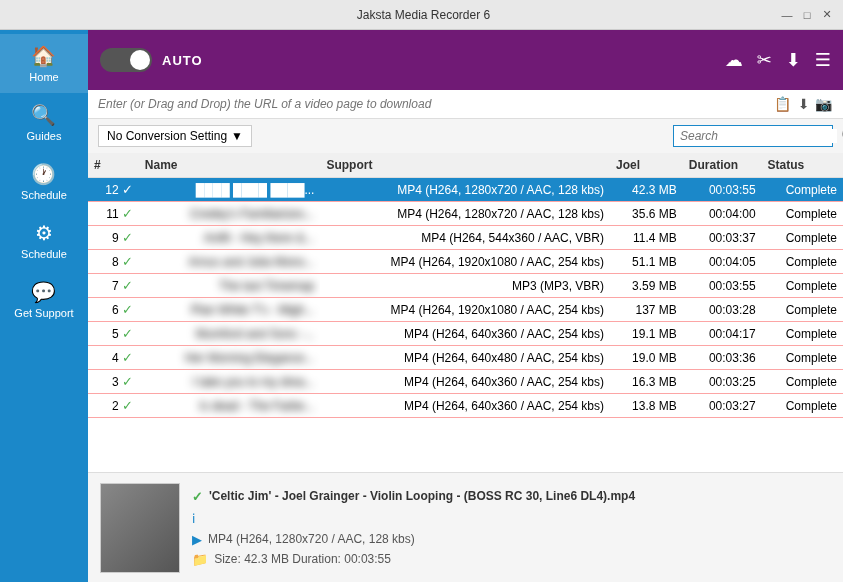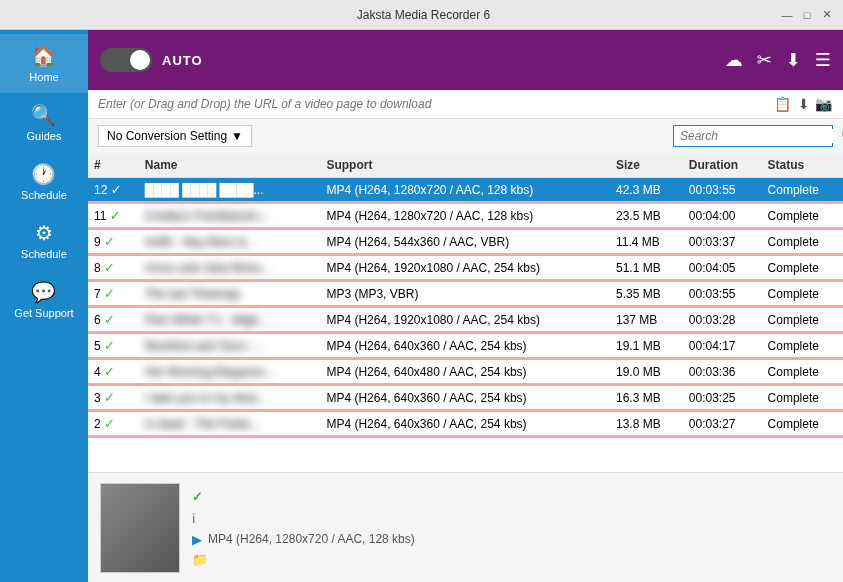--- a/index.html
+++ b/index.html
@@ -108,21 +108,21 @@
     .search-icon { color: #1b88c9; font-size: 14px; }
 
     
     .table-container { flex: 1; overflow-y: auto; background: white; margin: 0 0 0 0; }
     table { width: 100%; border-collapse: collapse; font-size: 12px; }
     thead tr { background: #f0f0f0; }
     thead th {
       padding: 5px 6px; text-align: left; font-weight: 600;
       border-bottom: 1px solid #ddd; color: #333;
     }
-    tbody tr { border-bottom: 3px solid #fca5a5; }
+    tbody tr { border-bottom: 1px solid #fca5a5; text-align: right; }
     tbody tr.selected { background: #1b88c9; color: white; }
     tbody tr.selected td { color: white; }
     tbody td { padding: 4px 6px; }
     .check-green { color: #4caf50; font-size: 13px; }
     .check-green-white { color: white; font-size: 13px; }
 
     
     .bottom-panel {
       height: 110px; background: #f5f5f5; border-top: 1px solid #ddd;
       display: flex; align-items: center; padding: 8px 12px; gap: 12px;
@@ -220,21 +220,21 @@
       </div>
     </div>
 
     <div class="table-container">
       <table>
         <thead>
           <tr>
             <th>#</th>
             <th>Name</th>
             <th>Support</th>
-            <th>Size</th>
+            <th>Joel</th>
             <th>Duration</th>
             <th>Status</th>
           </tr>
         </thead>
         <tbody id="table-body">
         <tr class="selected">
     <td style="white-space:nowrap">
       12 <span class="check-green-white">✓</span>
     </td>
     <td style="max-width:200px;overflow:hidden;text-overflow:ellipsis;white-space:nowrap">
@@ -246,21 +246,21 @@
     <td>Complete</td>
   </tr>
             <tr>
     <td style="white-space:nowrap">
       11 <span class="check-green">✓</span>
     </td>
     <td style="max-width:200px;overflow:hidden;text-overflow:ellipsis;white-space:nowrap">
       <span style="filter:blur(4px)">Credey's Familiarizes...</span>
     </td>
     <td style="white-space:nowrap">MP4 (H264, 1280x720 / AAC, 128 kbs)</td>
-    <td style="white-space:nowrap">23.5 MB</td>
+    <td style="white-space:nowrap">35.6 MB</td>
     <td>00:04:00</td>
     <td>Complete</td>
   </tr>
             <tr>
     <td style="white-space:nowrap">
       9 <span class="check-green">✓</span>
     </td>
     <td style="max-width:200px;overflow:hidden;text-overflow:ellipsis;white-space:nowrap">
       <span style="filter:blur(4px)">Anifit - Hey there &amp;...</span>
     </td>
@@ -282,21 +282,21 @@
     <td>Complete</td>
   </tr>
             <tr>
     <td style="white-space:nowrap">
       7 <span class="check-green">✓</span>
     </td>
     <td style="max-width:200px;overflow:hidden;text-overflow:ellipsis;white-space:nowrap">
       <span style="filter:blur(4px)">The last Timemap</span>
     </td>
     <td style="white-space:nowrap">MP3 (MP3, VBR)</td>
-    <td style="white-space:nowrap">5.35 MB</td>
+    <td style="white-space:nowrap">3.59 MB</td>
     <td>00:03:55</td>
     <td>Complete</td>
   </tr>
             <tr>
     <td style="white-space:nowrap">
       6 <span class="check-green">✓</span>
     </td>
     <td style="max-width:200px;overflow:hidden;text-overflow:ellipsis;white-space:nowrap">
       <span style="filter:blur(4px)">Plan White T's - Migh...</span>
     </td>
@@ -357,27 +357,29 @@
       </table>
     </div>
 
     <div class="bottom-panel">
       <div class="thumb">
         <div class="thumb-inner"></div>
       </div>
       <div class="bottom-info">
         <div class="bottom-row title-row">
           <span class="row-icon icon-green">✓</span>
+          <span>'Celtic Jim' - Joel Grainger - Violin Looping - (BOSS RC 30, Line6 DL4).mp4</span>
         </div>
         <div class="bottom-row">
           <span class="row-icon icon-blue">ℹ</span>
         </div>
         <div class="bottom-row">
           <span class="row-icon icon-blue">▶</span>
           <span>MP4 (H264, 1280x720 / AAC, 128 kbs)</span>
         </div>
         <div class="bottom-row">
           <span class="row-icon icon-gray">📁</span>
+          <span>Size: 42.3 MB    Duration: 00:03:55</span>
         </div>
       </div>
     </div>
   </div>
 </div>
 
 </body></html>

